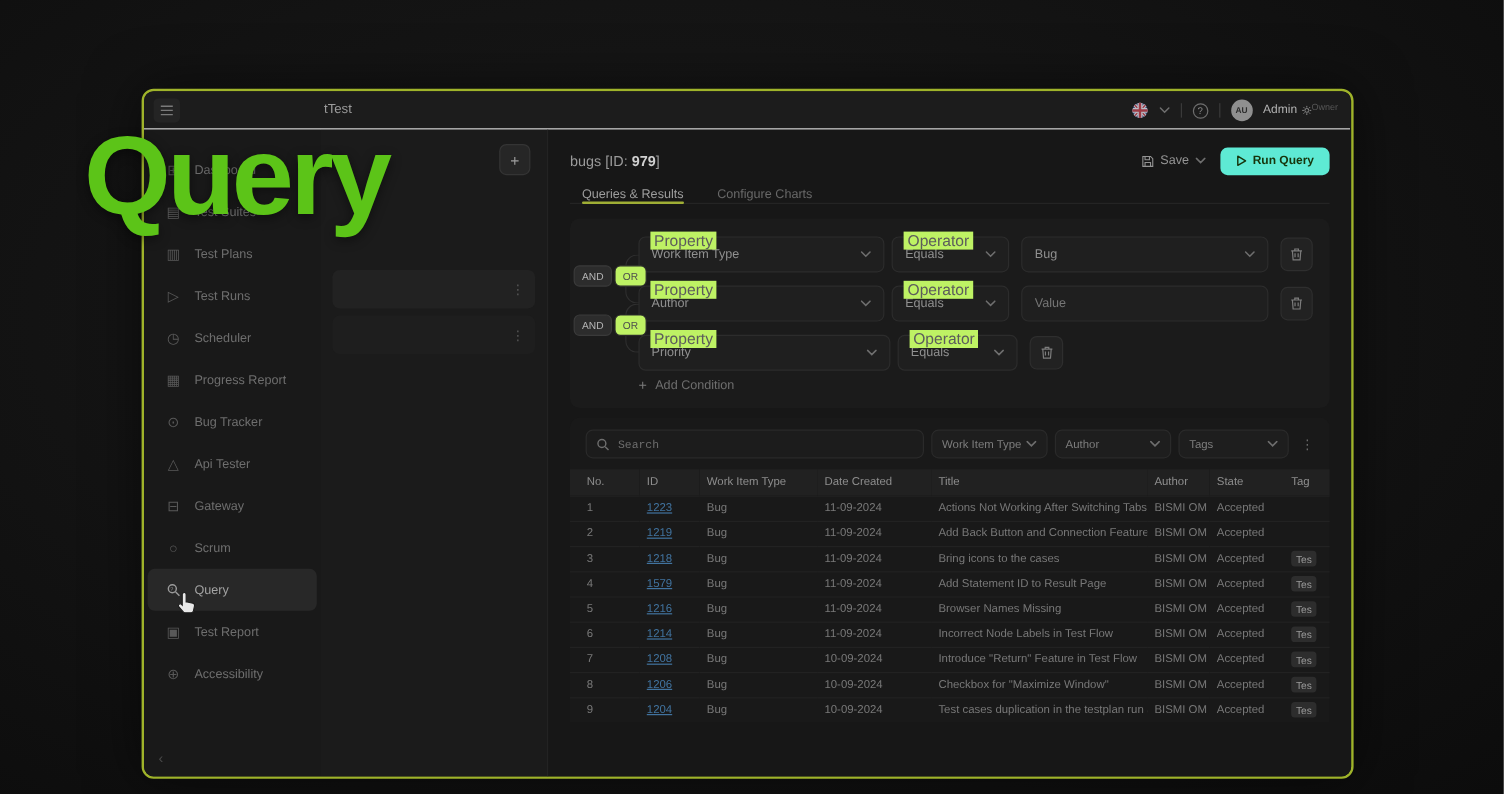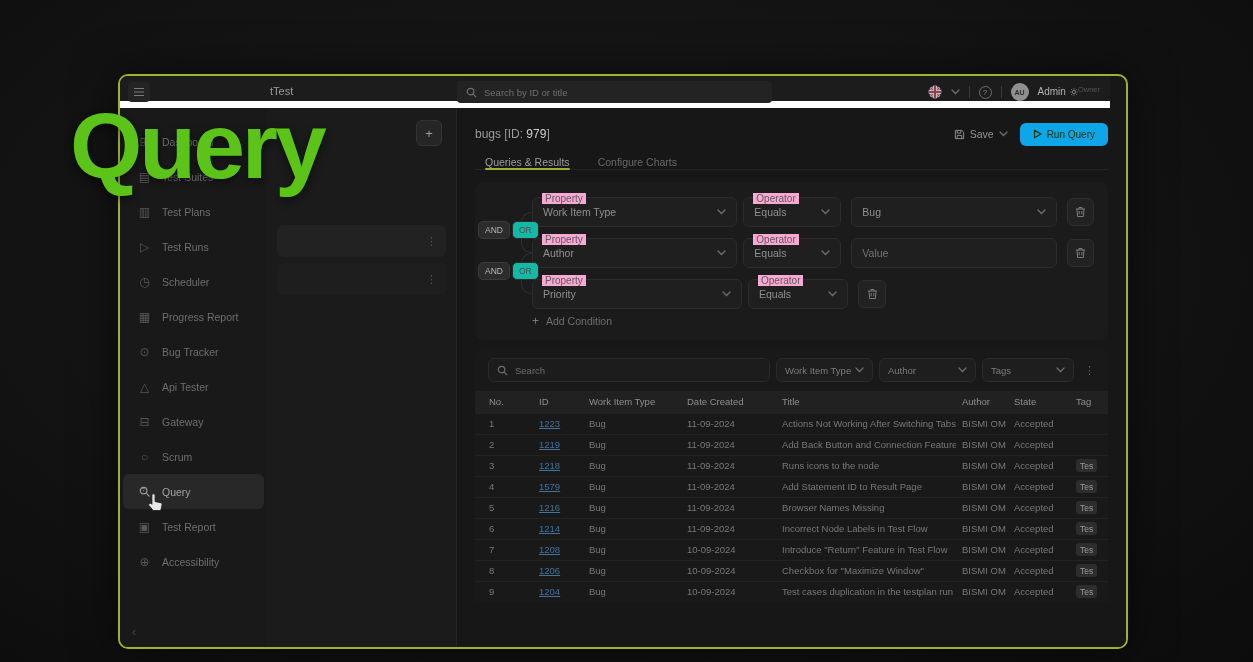--- a/index.html
+++ b/index.html
@@ -14,22 +14,22 @@
     font-size:93px; line-height:93px; letter-spacing:-3px; text-shadow:0 3px 10px rgba(0,0,0,.45); pointer-events:none;}
   .overlay .l1 { color:#5cc418; }
   .overlay .l2 { color:#e9e9e9; margin-left:12px; }
 
   
   .app { position:absolute; left:118px; top:74px; width:1010px; height:575px;
     background:#171717; border:2px solid #9fb32a; border-radius:10px; overflow:hidden;
     box-shadow:0 0 45px rgba(0,0,0,.55); z-index:10; }
 
   
-  .topbar { position:absolute; left:0; top:0; right:16px; height:32px; background:#1c1c1c;
-    border-bottom:7px solid #ffffff; }
+  .topbar { position:absolute; left:0; top:0; right:1px; height:32px; background:#1c1c1c;
+    border-bottom:1px solid #ffffff; }
   .hamb { position:absolute; left:8px; top:6px; width:22px; height:20px; background:#242424;
     border-radius:4px; display:flex; align-items:center; justify-content:center; color:#7a7a7a;}
   .projname { position:absolute; left:150px; top:9px; font-size:11px; color:#9b9b9b; }
   .tb-search { position:absolute; left:337px; top:5px; width:315px; height:22px; background:#232323;
     border-radius:4px; display:flex; align-items:center; gap:7px; padding:0 9px; color:#6f6f6f; }
   .tb-search input, .rs-search input { background:transparent; border:none; outline:none; color:#9a9a9a;
     font-family:inherit; font-size:9.5px; width:100%; }
   .tb-search input::placeholder { color:#6f6f6f; }
   .tb-right { position:absolute; right:10px; top:0; height:32px; display:flex; align-items:center; gap:9px; }
   .tb-sep { width:1px; height:12px; background:#3a3a3a; }
@@ -60,59 +60,59 @@
   .sp-list { padding-top:117px; }
   .sp-item { height:32px; margin:0 10px 6px; border-radius:6px; display:flex; align-items:center;
     justify-content:flex-end; padding-right:9px; color:#575757; font-size:11px; }
   .sp-item:nth-child(1){ background:#222222; }
   .sp-item:nth-child(2){ background:#1e1e1e; }
 
   
   .main { position:absolute; left:337px; top:32px; right:0; bottom:0; background:#171717; padding:12px 18px 0; }
   .main-header { display:flex; align-items:center; height:28px; }
   .qtitle { font-size:12px; color:#9a9a9a; }
-  .qtitle .qid { color:#d0d0d0; font-weight:normal; }
+  .qtitle .qid { color:#d0d0d0; font-weight:bold; }
   .hdr-actions { margin-left:auto; display:flex; align-items:center; gap:12px; }
   .save-btn { display:flex; align-items:center; gap:5px; color:#949494; font-size:10.5px; }
-  .run-btn { display:flex; align-items:center; gap:5px; background:#0ea5e9; color:#16350b;
-    font-size:10px; font-weight:normal; padding:6px 13px; border-radius:6px; }
+  .run-btn { display:flex; align-items:center; gap:5px; background:#5eead4; color:#16350b;
+    font-size:10px; font-weight:bold; padding:6px 13px; border-radius:6px; }
   .tabs { margin-top:8px; display:flex; gap:28px; padding-left:10px; border-bottom:1px solid #242424; }
   .tab { font-size:10.5px; color:#686868; padding-bottom:1px; position:relative; }
   .tab.active { color:#9e9e9e; }
   .tab.active::after { content:""; position:absolute; left:0; right:0; bottom:-1px; height:2px; background:#9fae35; border-radius:2px;}
 
   
   .builder { margin-top:12px; position:relative; height:158px; background:#1b1b1b; border-radius:8px; }
   .cond-rows { position:absolute; left:57px; right:14px; top:15px; }
   .cond-row { display:flex; align-items:center; height:30px; margin-bottom:11px; }
   .fld { position:relative; height:30px; background:#1f1f1f; border:1px solid #2c2c2c; border-radius:6px;
     display:flex; align-items:center; justify-content:space-between; padding:0 10px;
     font-size:10.5px; color:#909090; }
-  .fld .flabel { position:absolute; top:-5px; left:9px; font-size:10px; color:#5c5c5c; background:#f9a8d4; padding:0 3px; }
+  .fld .flabel { position:absolute; top:-5px; left:9px; font-size:13px; color:#5c5c5c; background:#bef264; padding:0 3px; }
   .fld input { background:transparent; border:none; outline:none; font-family:inherit; font-size:10.5px; color:#909090; width:100%; }
   .fld input::placeholder { color:#767676; }
   .f-prop { width:210px; } .f-op { width:100px; margin-left:6px; } .f-val { width:210px; margin-left:10px; }
   .trash-btn { width:28px; height:28px; margin-left:10px; border:1px solid #2e2e2e; background:#222;
     border-radius:6px; color:#7c7c7c; display:flex; align-items:center; justify-content:center; }
   .conn { position:absolute; left:46px; width:12px; border:1.5px solid #2f2f2f; border-right:none;
     border-radius:10px 0 0 10px; }
   .c1 { top:30px; height:41px; } .c2 { top:71px; height:41px; }
   .badge { position:absolute; font-size:8.5px; padding:3px 6px; border-radius:5px; z-index:2; }
   .b-and { left:3px; background:#2c2c2c; color:#b5b5b5; border:1px solid #3a3a3a; }
-  .b-or  { left:37px; background:#14b8a6; color:#4e4e4e; border:1px solid #2a2a2a; }
+  .b-or  { left:37px; background:#bef264; color:#4e4e4e; border:1px solid #2a2a2a; }
   .g1 { top:39px; } .g2 { top:80px; }
   .add-cond { position:absolute; left:57px; bottom:12px; display:flex; align-items:center; gap:7px;
     color:#6e6e6e; font-size:10.5px; }
   .add-cond .plus { font-size:12px; color:#7a7a7a; }
 
   
   .results { margin-top:8px; background:#191919; border-radius:8px 8px 0 0; padding-top:10px; }
   .filter-row { display:flex; align-items:center; gap:6px; padding:0 13px; }
   .rs-search { width:300px; height:24px; border:1px solid #2a2a2a; background:#1c1c1c; border-radius:6px;
-    display:flex; align-items:center; gap:7px; padding:0 8px; color:#6e6e6e; }
+    display:flex; align-items:center; gap:7px; padding:0 8px; color:#6e6e6e;font-family:Liberation Mono, monospace; }
   .rs-search input::placeholder { color:#6e6e6e; }
   .filter { height:24px; background:#1e1e1e; border:1px solid #2a2a2a; border-radius:6px;
     display:flex; align-items:center; justify-content:space-between; padding:0 8px;
     font-size:9.5px; color:#7d7d7d; }
   .fw1{width:97px;} .fw2{width:97px;} .fw3{width:92px;}
   .more-v { margin-left:4px; color:#6a6a6a; font-size:11px; }
   table { margin-top:9px; width:100%; border-collapse:collapse; table-layout:fixed; font-size:9.5px; }
   thead tr { background:#212121; height:22px; }
   th { text-align:left; font-weight:normal; color:#8e8e8e; padding:0 6px; white-space:nowrap; overflow:hidden; }
   td { color:#787878; padding:0 6px; white-space:nowrap; overflow:hidden; }
@@ -135,29 +135,20 @@
 
 <div class="app">
 
   <div class="topbar">
     <div class="hamb">
       <svg width="12" height="10" viewBox="0 0 12 10" stroke="currentColor" stroke-width="1.2" fill="none">
           <path d="M1 1.5h10M1 5h10M1 8.5h10"></path>
         </svg>
     </div>
     <div class="projname">tTest</div>
-    <div class="tb-search">
-      <span>
-        <svg width="11" height="11" viewBox="0 0 12 12" fill="none" stroke="currentColor" stroke-width="1.3">
-            <circle cx="5" cy="5" r="3.6"></circle>
-            <path d="M8 8l3 3"></path>
-          </svg>
-      </span>
-      <input placeholder="Search by ID or title" style="">
-    </div>
     <div class="tb-right">
       <span>
         <svg width="14" height="14" viewBox="0 0 24 24">
             <defs>
               <clipPath id="fc">
                 <circle cx="12" cy="12" r="11"></circle>
               </clipPath>
             </defs>
             <g clip-path="url(#fc)">
               <rect width="24" height="24" fill="#39436f"></rect>
@@ -490,21 +481,21 @@
               <td>Add Back Button and Connection Features i...</td>
               <td>BISMI OM</td>
               <td>Accepted</td>
               <td></td>
             </tr>
             <tr>
               <td>3</td>
               <td><a href="#">1218</a></td>
               <td>Bug</td>
               <td>11-09-2024</td>
-              <td>Runs icons to the node</td>
+              <td>Bring icons to the cases</td>
               <td>BISMI OM</td>
               <td>Accepted</td>
               <td><span class="chip">Tes</span></td>
             </tr>
             <tr>
               <td>4</td>
               <td><a href="#">1579</a></td>
               <td>Bug</td>
               <td>11-09-2024</td>
               <td>Add Statement ID to Result Page</td>

